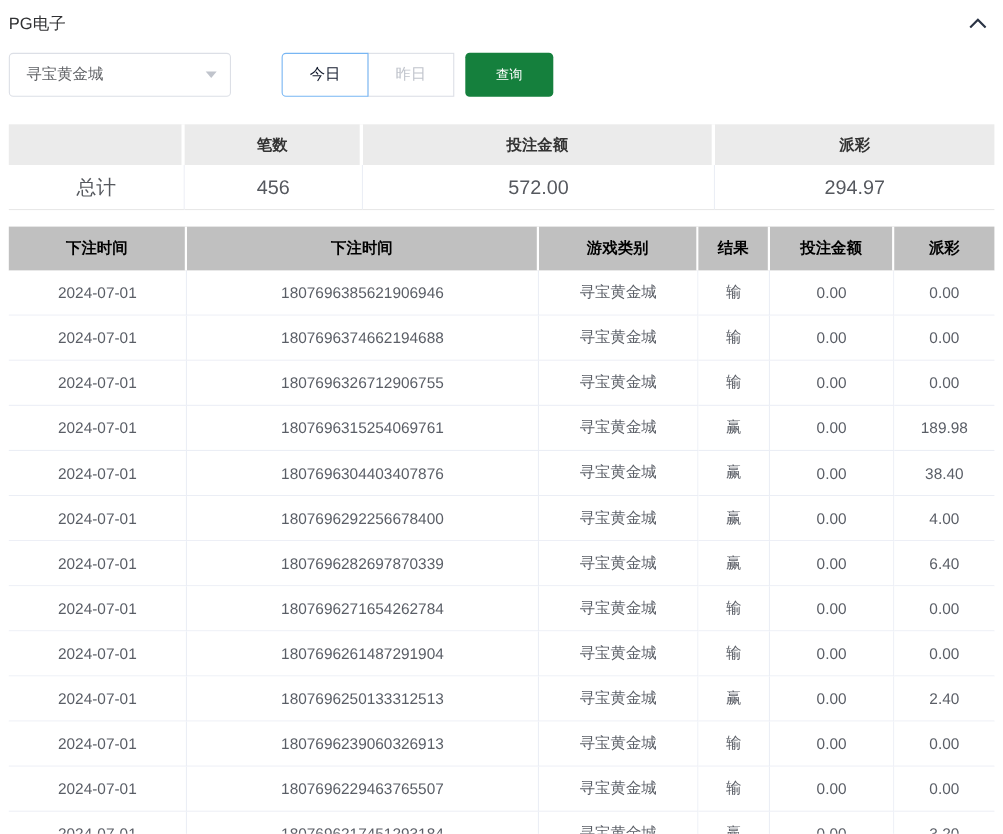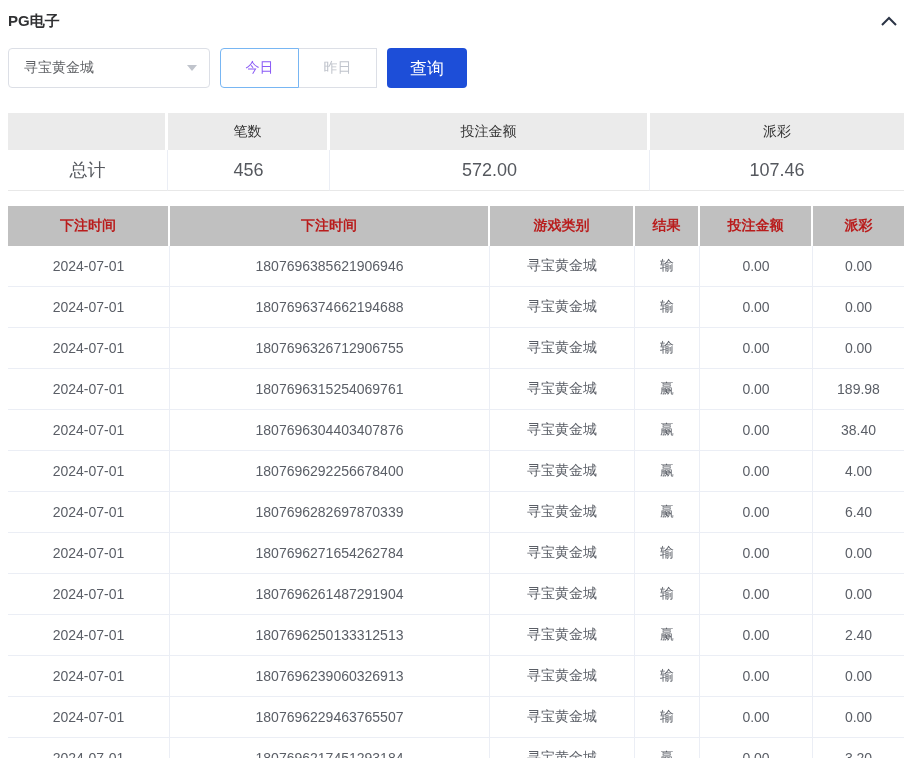--- a/index.html
+++ b/index.html
@@ -15,21 +15,21 @@
   .page { padding: 0 8px; box-sizing: border-box; }
 
   
   .title-row {
     display: flex;
     justify-content: space-between;
     align-items: center;
     padding: 6px 0 0 0;
     height: 30px;
   }
-  .page-title { font-size: 15px; font-weight: 700; color: #303133; }
+  .page-title { font-size: 15px; font-weight: 400; color: #303133; }
   .collapse-btn {
     width: 22px; height: 22px;
     display: flex; align-items: center; justify-content: center;
     cursor: pointer; margin-right: 4px;
   }
 
   
   .filter-row {
     display: flex;
     align-items: center;
@@ -67,60 +67,60 @@
     border: 1px solid #dcdfe6;
     color: #c0c4cc;
     font-size: 14px;
     display: flex; align-items: center; justify-content: center;
     box-sizing: border-box; cursor: pointer;
     position: relative;
   }
   .qbtn:not(:first-child) { margin-left: -1px; }
   .qbtn.first { border-radius: 4px 0 0 4px; }
   .qbtn.last  { border-radius: 0 4px 4px 0; }
-  .qbtn.active { border-color: #78b6f3; color: #8b5cf6; z-index: 2; }
+  .qbtn.active { border-color: #78b6f3; color: #0f172a; z-index: 2; margin-left: 36px; }
 
   .search-btn {
     margin-left: 10px;
     width: 80px; height: 40px;
-    background: #1d4ed8;
+    background: #15803d;
     color: #ffffff;
     border: none; border-radius: 4px;
-    font-size: 17px;
+    font-size: 12px;
     display: flex; align-items: center; justify-content: center;
     cursor: pointer;
   }
 
   
   table { border-collapse: separate; border-spacing: 0; table-layout: fixed; }
   .summary-table { width: 896px; margin-top: 25px; }
   .summary-table th {
     background: #ebebeb;
     height: 35px;
-    font-size: 14px; font-weight: 400; color: #333;
+    font-size: 14px; font-weight: 700; color: #333;
     text-align: center;
     border-right: 3px solid #ffffff;
   }
   .summary-table th:last-child { border-right: none; }
   .summary-table td {
     height: 38px;
     font-size: 18px; color: #55585e;
     text-align: center;
     background: #fff;
     border-bottom: 1px solid #e8e8e8;
     border-right: 1px solid #ebeef5;
   }
   .summary-table td:last-child { border-right: none; }
 
   
   .records-table { width: 896px; margin-top: 15px; }
   .records-table th {
     background: #c0c0c0;
     height: 38px;
-    font-size: 14px; font-weight: 700; color: #b91c1c;
+    font-size: 14px; font-weight: 700; color: #000000;
     text-align: center;
     border-right: 2px solid #ffffff;
   }
   .records-table th:last-child { border-right: none; }
   .records-table td {
     height: 38px;
     font-size: 14px; color: #5a5e66;
     text-align: center;
     background: #fff;
     border-bottom: 1px solid #ebeef5;
@@ -178,21 +178,21 @@
         <th>笔数</th>
         <th>投注金额</th>
         <th>派彩</th>
       </tr>
     </thead>
     <tbody>
       <tr>
         <td>总计</td>
         <td>456</td>
         <td>572.00</td>
-        <td>107.46</td>
+        <td>294.97</td>
       </tr>
     </tbody>
   </table>
 
   <table class="records-table">
     <colgroup>
       <col style="width:162px">
         <col style="width:320px">
         <col style="width:145px">
         <col style="width:65px">

